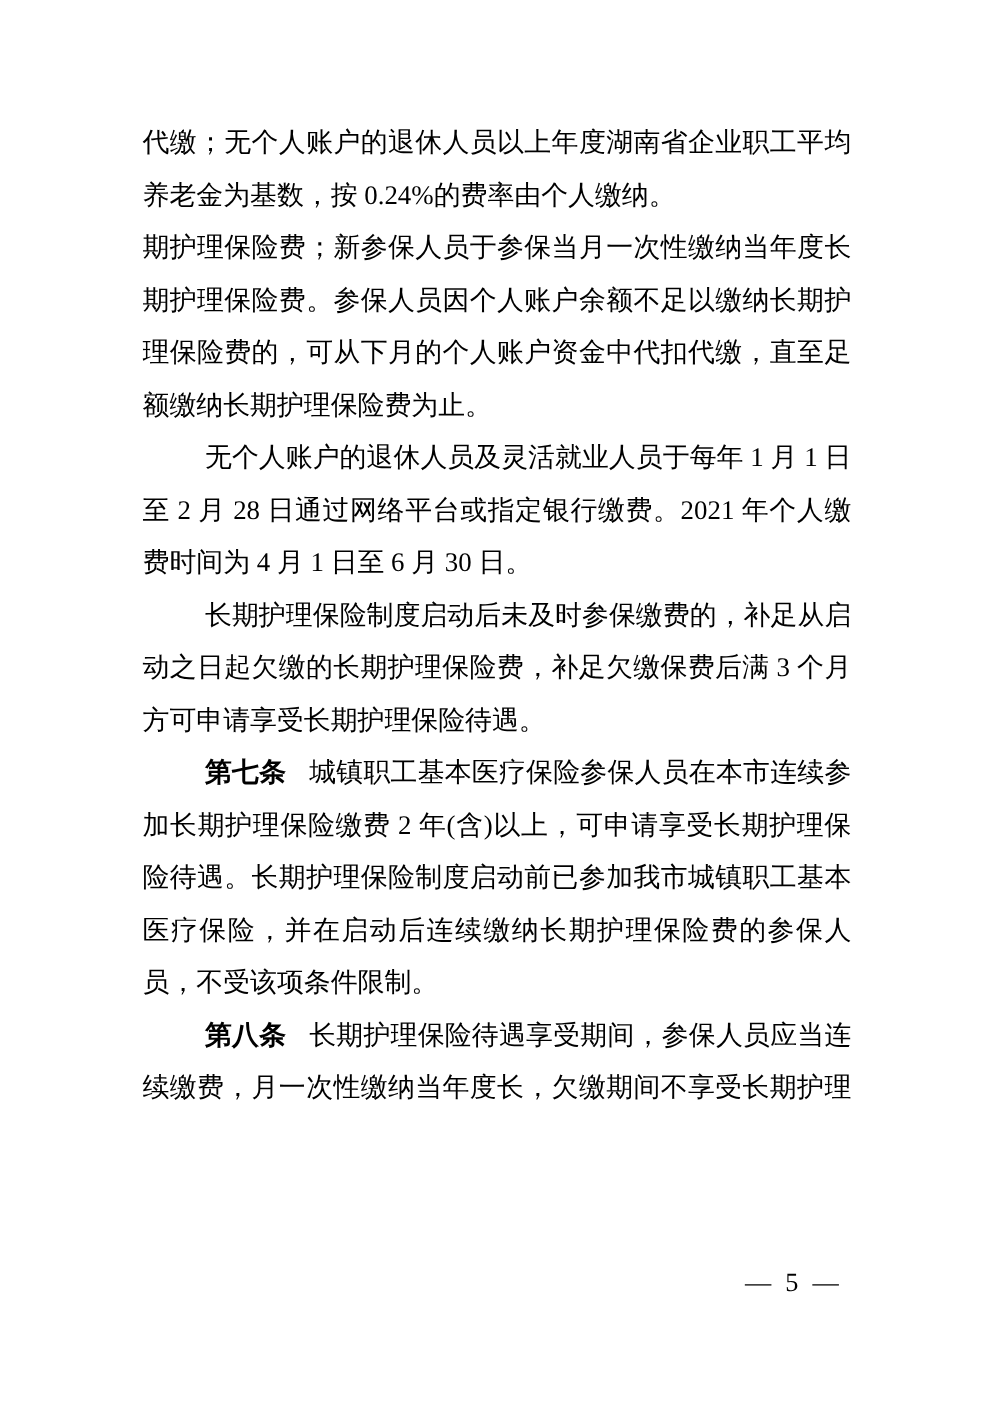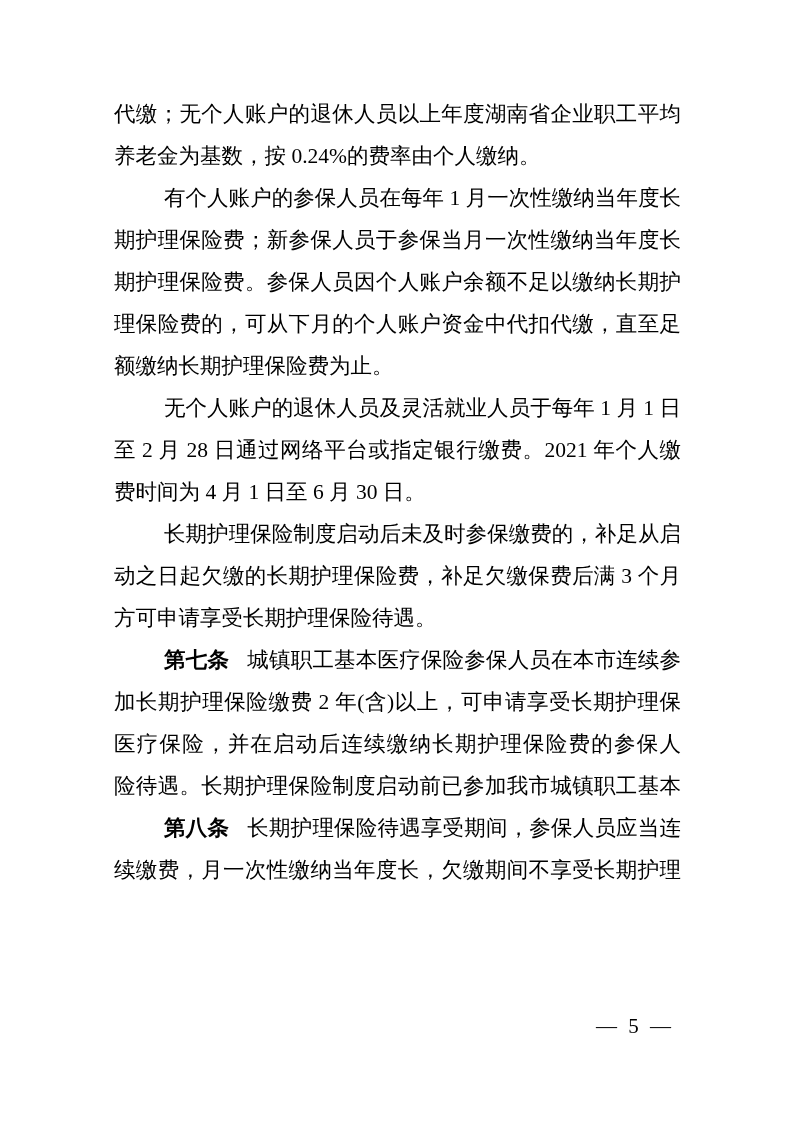--- a/index.html
+++ b/index.html
@@ -62,21 +62,20 @@
 <div class="page">
   <div class="content">
 
     <div class="para">
       <div class="line">代缴；无个人账户的退休人员以上年度湖南省企业职工平均</div>
       <div class="line end">养老金为基数，按 0.24%的费率由个人缴纳。</div>
     </div>
 
 
     <div class="para">
-      <div class="line ind">有个人账户的参保人员在每年 1 月一次性缴纳当年度长</div>
       <div class="line">期护理保险费；新参保人员于参保当月一次性缴纳当年度长</div>
       <div class="line">期护理保险费。参保人员因个人账户余额不足以缴纳长期护</div>
       <div class="line">理保险费的，可从下月的个人账户资金中代扣代缴，直至足</div>
       <div class="line end">额缴纳长期护理保险费为止。</div>
     </div>
 
     <div class="para">
       <div class="line ind">无个人账户的退休人员及灵活就业人员于每年 1 月 1 日</div>
       <div class="line">至 2 月 28 日通过网络平台或指定银行缴费。2021 年个人缴</div>
       <div class="line end">费时间为 4 月 1 日至 6 月 30 日。</div>
@@ -86,22 +85,23 @@
       <div class="line ind">长期护理保险制度启动后未及时参保缴费的，补足从启</div>
       <div class="line">动之日起欠缴的长期护理保险费，补足欠缴保费后满 3 个月</div>
       <div class="line end">方可申请享受长期护理保险待遇。</div>
     </div>
 
     <div class="para">
       <div class="line ind">
         <b class="term">第七条</b><span>城镇职工基本医疗保险参保人员在本市连续参</span>
       </div>
       <div class="line">加长期护理保险缴费 2 年(含)以上，可申请享受长期护理保</div>
+      <div class="line">险待遇。长期护理保险制度启动前已参加我市城镇职工基本</div>
       <div class="line">医疗保险，并在启动后连续缴纳长期护理保险费的参保人</div>
-      <div class="line">险待遇。长期护理保险制度启动前已参加我市城镇职工基本</div>
+      <div class="line end">员，不受该项条件限制。</div>
     </div>
 
     <div class="para">
       <div class="line ind">
         <b class="term">第八条</b><span>长期护理保险待遇享受期间，参保人员应当连</span>
       </div>
       <div class="line">续缴费，月一次性缴纳当年度长，欠缴期间不享受长期护理</div>
     </div>
 
   </div>

